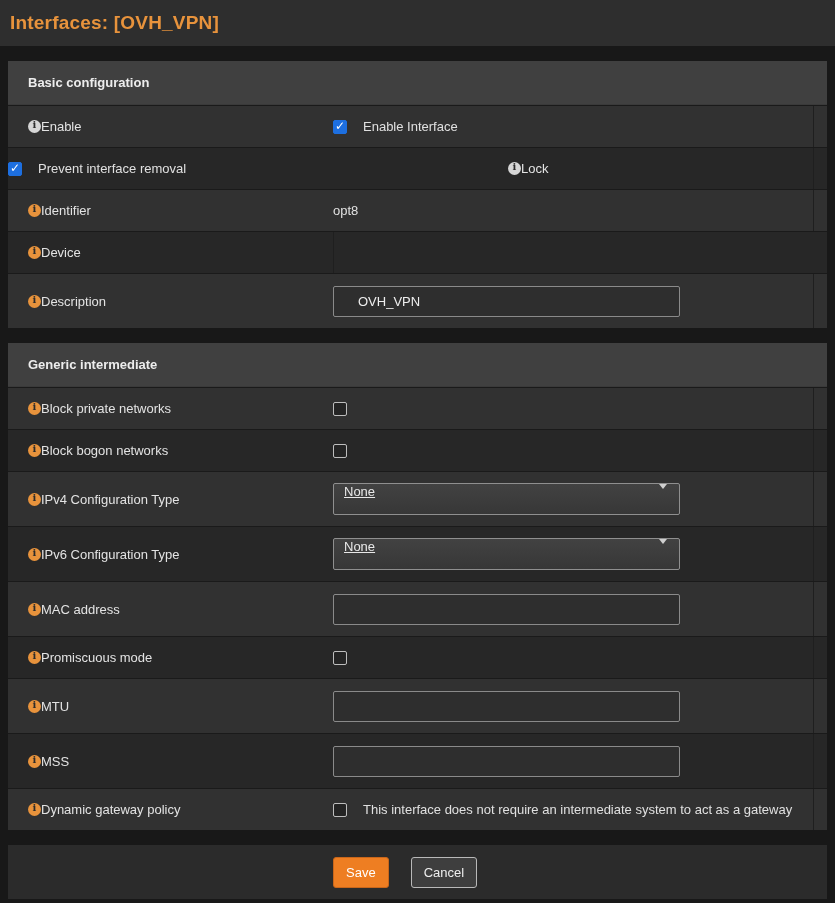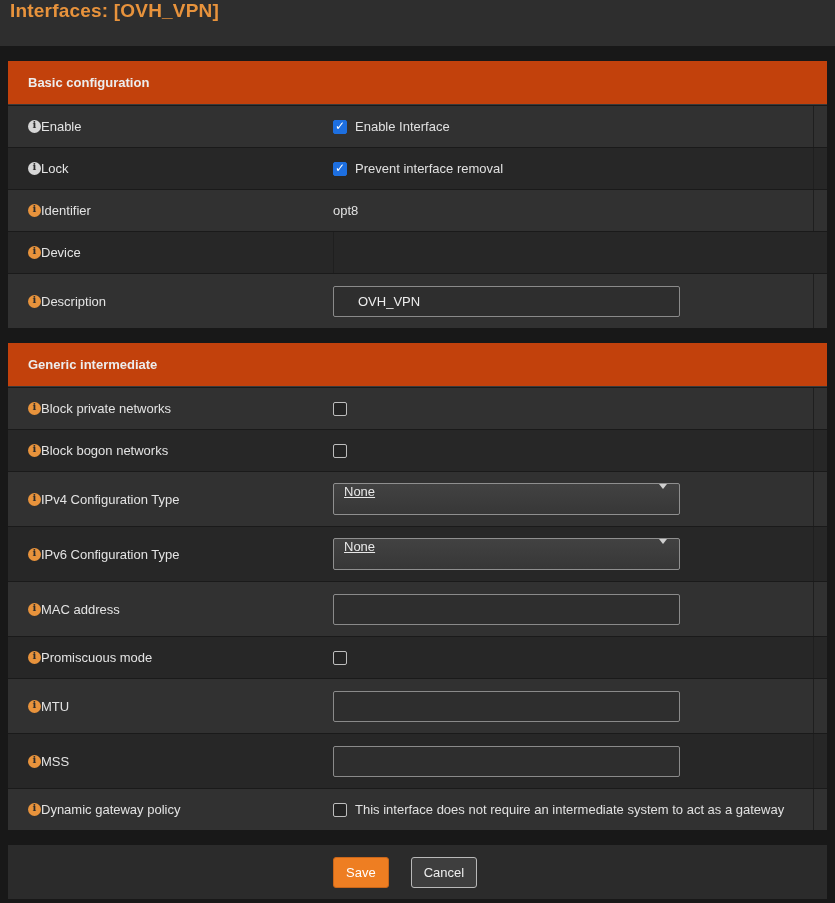--- a/index.html
+++ b/index.html
@@ -7,47 +7,47 @@
   body {
     background:#181818;
     font-family:"Liberation Sans","DejaVu Sans",sans-serif;
     color:#e0e0e0;
     overflow:hidden;
   }
 
   
   .titlebar {
     height:46px; background:#2e2e2e;
-    display:flex; padding-left:10px;
+    display:flex; align-items:center; padding-left:10px;
   }
   .titlebar h1 {
     font-size:19px; font-weight:bold;
     color:var(--accent,#e8933c); letter-spacing:.2px;
   }
 
   
   .panel { margin:15px 8px 0 8px; background:#2b2b2b; }
   .panel-header {
     height:44px; display:flex; align-items:center; padding-left:20px;
-    background:#c2410c; font-size:13px; font-weight:bold; color:#ededed;
+    background:#404040; font-size:13px; font-weight:bold; color:#ededed;
     border-bottom:1px solid #3a3a3a;
   }
 
   
   .row { display:flex; align-items:center; border-top:1px solid #1a1a1a; min-height:42px; }
   .row:first-of-type { border-top:none; }
   .row.tall { min-height:55px; }
   .row.odd  { background:#313131; }
   .row.even { background:#272727; }
 
   .label-cell {
     width:325px; flex:none; padding-left:20px;
     display:flex; align-items:center; font-size:13px; color:#e3e3e3;
   }
-  .value-cell { flex:1; display:flex; align-items:center; gap:8px; font-size:13px; }
+  .value-cell { flex:1; display:flex; align-items:center; gap:16px; font-size:13px; }
   .help-cell  { width:14px; flex:none; align-self:stretch; border-left:1px solid #1f1f1f; }
 
   
   .info-icon {
     width:13px; height:13px; border-radius:50%;
     background:var(--accent,#e8933c); position:relative; flex:none; cursor:pointer;
   }
   .info-icon::after {
     content:"i"; position:absolute; left:0; right:0; top:-1px; text-align:center;
     font-size:10px; font-weight:bold; color:#2b2b2b;
@@ -117,27 +117,27 @@
       <span>Enable</span>
     </div>
     <div class="cell value-cell">
       <span class="cb" data-checked="true"></span>
       <span>Enable Interface</span>
     </div>
     <div class="help-cell"></div>
   </div>
 
   <div class="row even">
+    <div class="cell value-cell">
+      <span class="cb" data-checked="true"></span>
+      <span>Prevent interface removal</span>
+    </div>
     <div class="cell label-cell">
       <span class="info-icon light"></span>
       <span>Lock</span>
-    </div>
-    <div class="cell value-cell">
-      <span class="cb" data-checked="true"></span>
-      <span>Prevent interface removal</span>
     </div>
     <div class="help-cell"></div>
   </div>
 
   <div class="row odd">
     <div class="cell label-cell">
       <span class="info-icon"></span>
       <span>Identifier</span>
     </div>
     <div class="cell value-cell">

